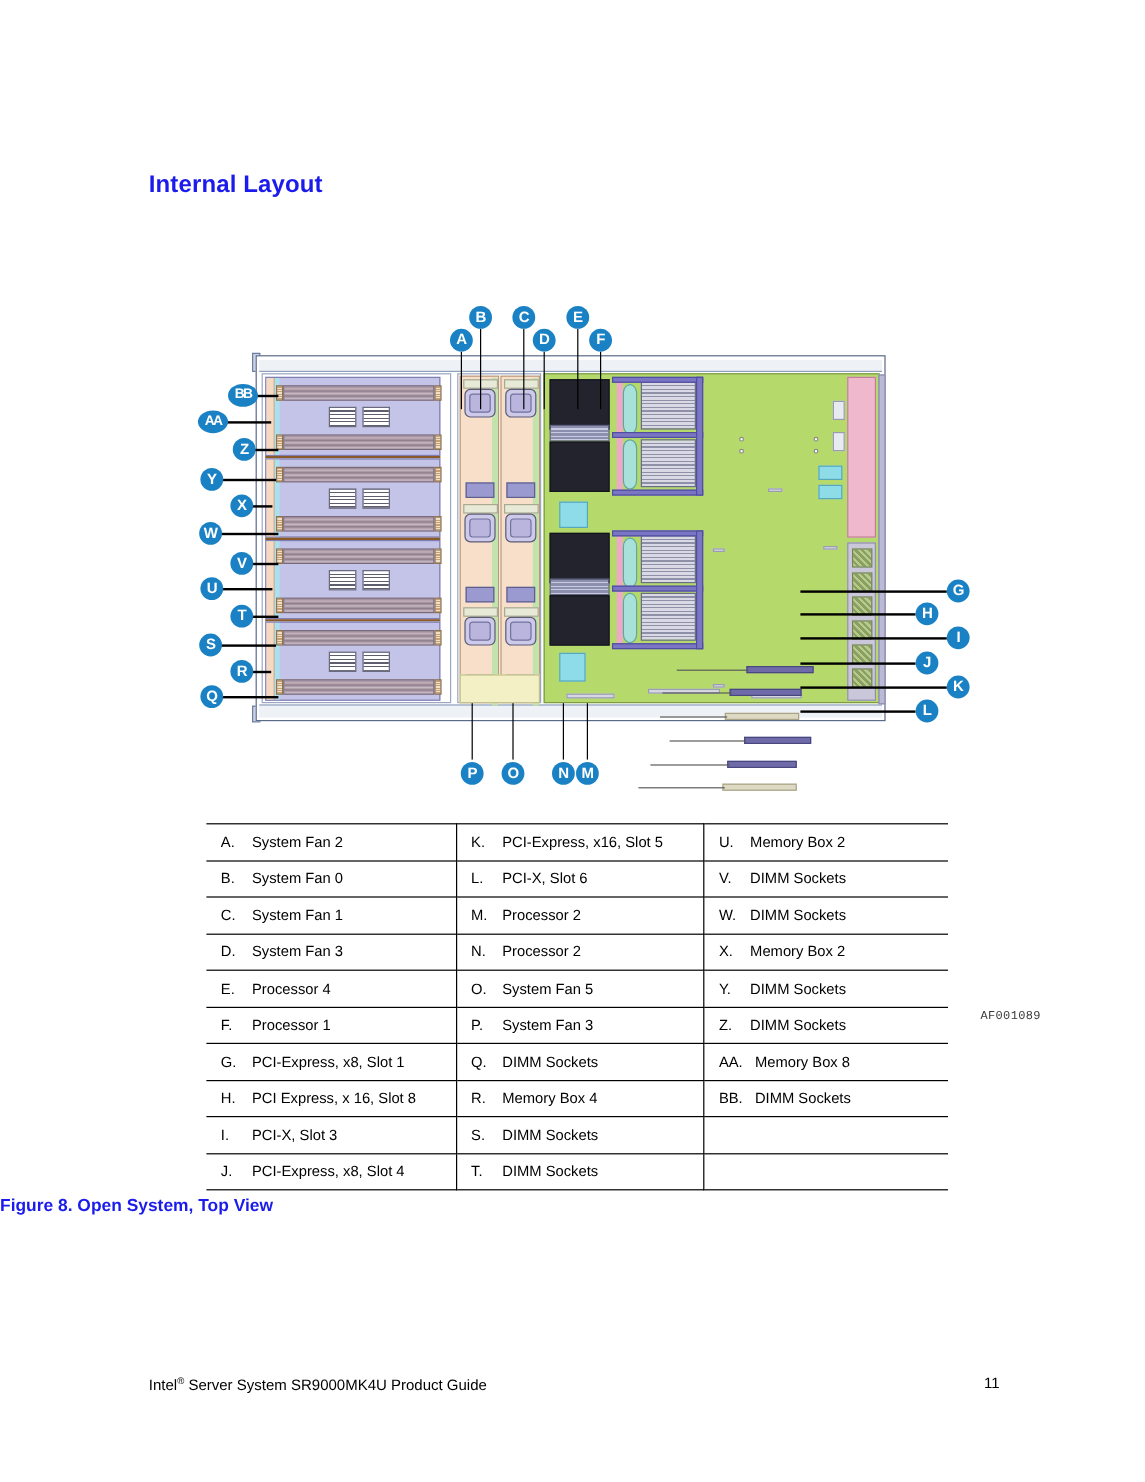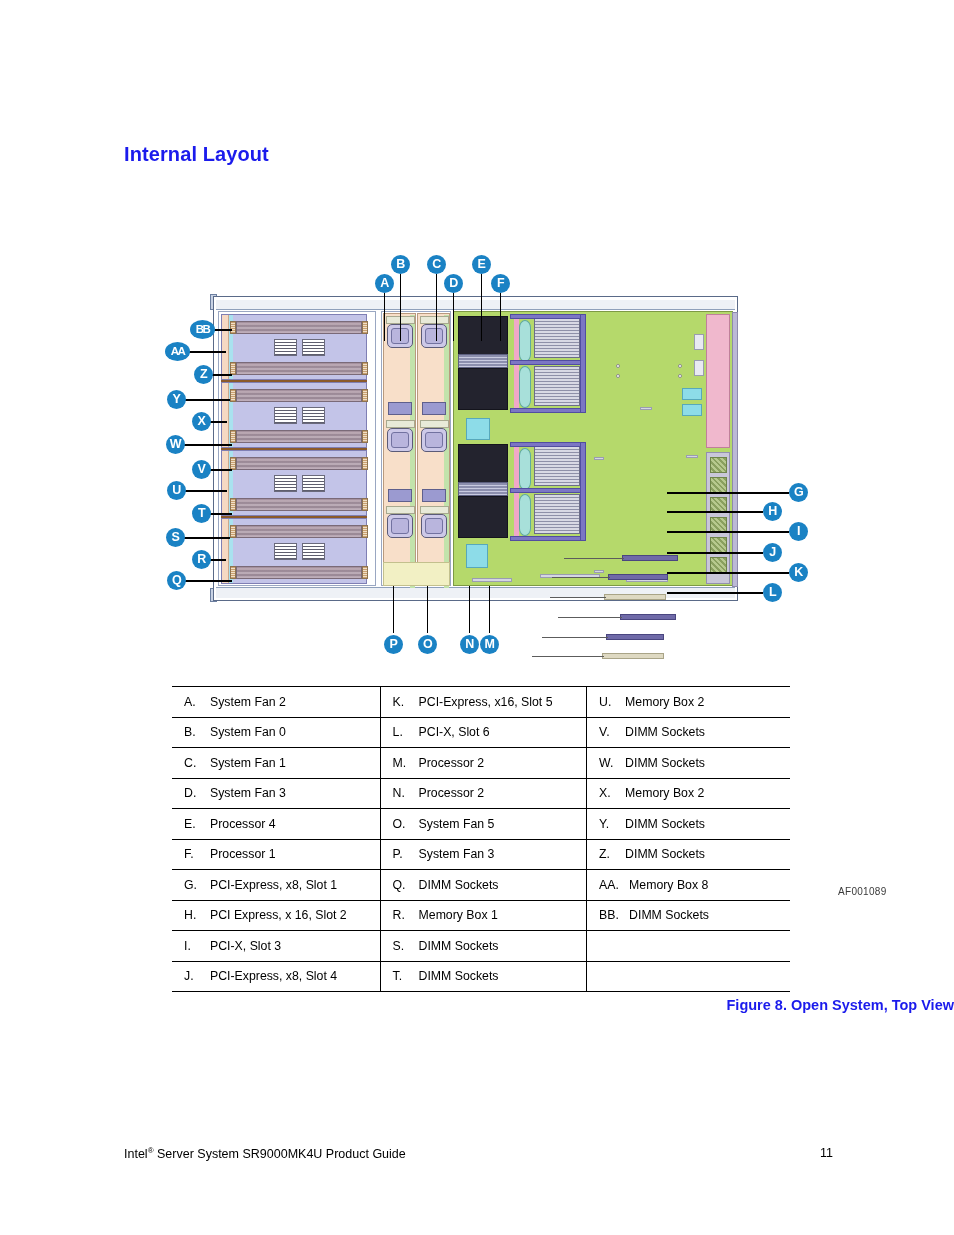--- a/index.html
+++ b/index.html
@@ -391,27 +391,26 @@
     position: absolute;
     background: #000000;
     z-index: 5;
   }
   .leader.h { height: 1.4px; }
   .leader.v { width: 1.4px; }
 
   
   #figure-id {
     position: absolute;
-    left: 688px;
+    left: 667px;
     top: 604px;
     font-size: 10px;
     color: #3a3a3a;
-    font-family: Liberation Sans, sans-serif;
+    font-family: Liberation Mono, monospace;
     letter-spacing: 0.3px;
-    margin-top: 44px;
   }
 
   
   #legend-table {
     position: absolute;
     left: 172px;
     top: 686px;
     width: 618px;
     border-collapse: collapse;
     font-size: 12.3px;
@@ -442,21 +441,21 @@
   .col-a { width: 208px; }
   .col-b { width: 206px; }
   .col-c { width: 204px; }
 
   
   #figure-caption {
     position: absolute;
     left: 0;
     top: 997px;
     width: 954px;
-    text-align: right;
+    text-align: left;
     font-size: 14.5px;
     font-weight: bold;
     color: #1b1bec;
   }
 
   
   #footer-left {
     position: absolute;
     left: 124px;
     top: 1146px;
@@ -848,27 +847,27 @@
           <div class="cell-inner">
             <span class="cell-key two">AA.</span>
             <span class="cell-val">Memory Box 8</span>
           </div>
         </td>
       </tr>
       <tr>
         <td class="col-a">
           <div class="cell-inner">
             <span class="cell-key">H.</span>
-            <span class="cell-val">PCI Express, x 16, Slot 2</span>
+            <span class="cell-val">PCI Express, x 16, Slot 8</span>
           </div>
         </td>
         <td class="col-b">
           <div class="cell-inner">
             <span class="cell-key">R.</span>
-            <span class="cell-val">Memory Box 1</span>
+            <span class="cell-val">Memory Box 4</span>
           </div>
         </td>
         <td class="col-c">
           <div class="cell-inner">
             <span class="cell-key two">BB.</span>
             <span class="cell-val">DIMM Sockets</span>
           </div>
         </td>
       </tr>
       <tr>

